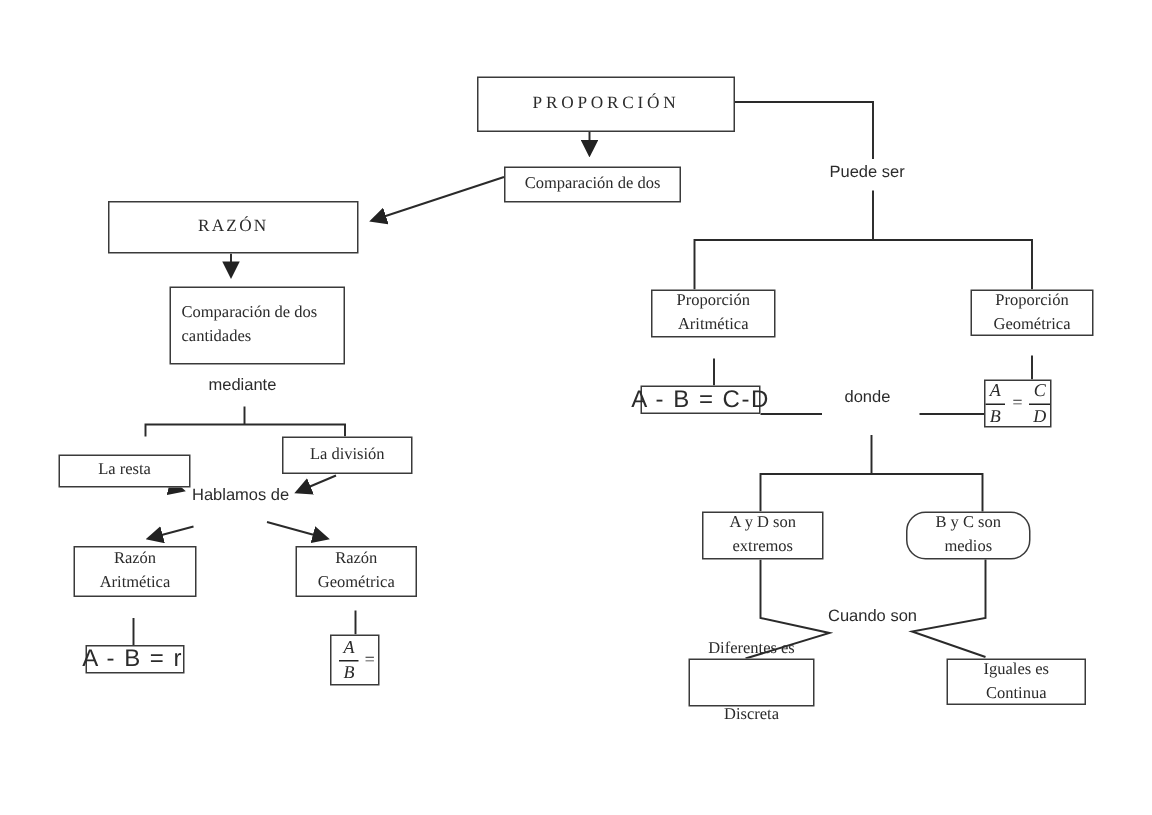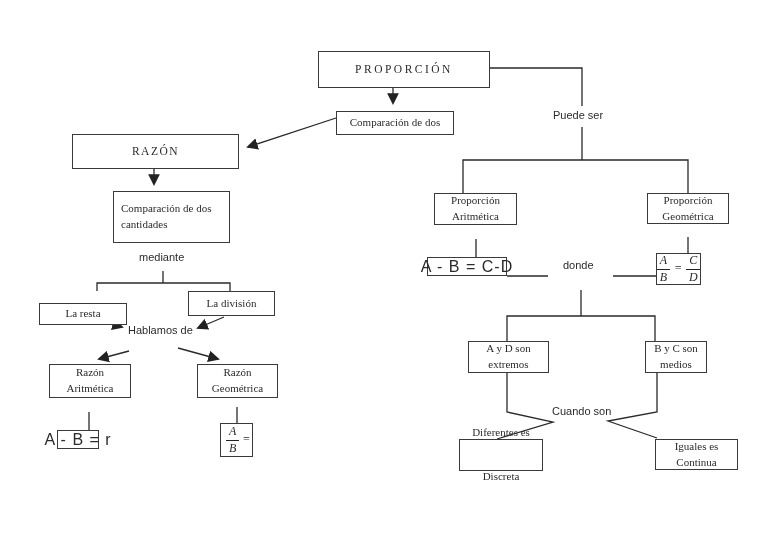--- a/index.html
+++ b/index.html
@@ -144,21 +144,21 @@
   <div class="node" style="left:49px; top:364px; width:82px; height:34px;">
     <span>Razón</span>
     <span>Aritmética</span>
   </div>
 
   <div class="node" style="left:197px; top:364px; width:81px; height:34px;">
     <span>Razón</span>
     <span>Geométrica</span>
   </div>
 
-  <div class="node formula sans" style="left:57px; top:430px; width:42px; height:19px;">
+  <div class="node formula sans" style="left:57px; top:430px; width:66px; height:19px;justify-content:flex-end;">
     <span>A - B = r</span>
   </div>
 
   <div class="node formula clip-right" style="left:220px; top:423px; width:33px; height:34px; gap:3px;">
     <span class="frac">
       <span class="num">A</span>
       <span class="den">B</span>
     </span>
     <span class="eq">=</span>
 
@@ -188,31 +188,31 @@
       <span class="num">C</span>
       <span class="den">D</span>
     </span>
   </div>
 
   <div class="node" style="left:468px; top:341px; width:81px; height:32px;">
     <span>A y D son</span>
     <span>extremos</span>
   </div>
 
-  <div class="node" style="left:645px; top:341px; width:62px; height:32px;">
+  <div class="node" style="left:604px; top:341px; width:83px; height:32px;border-radius:13px;">
     <span>B y C son</span>
     <span>medios</span>
   </div>
 
   <div class="node" style="left:459px; top:439px; width:84px; height:32px;gap:28px;">
     <span>Diferentes es</span>
     <span>Discreta</span>
   </div>
 
-  <div class="node" style="left:631px; top:439px; width:83px; height:31px;margin-left:24px;">
+  <div class="node" style="left:631px; top:439px; width:93px; height:31px;">
     <span>Iguales  es</span>
     <span>Continua</span>
   </div>
 
   <div class="floating-label" style="left:553px; top:109px;">Puede ser</div>
 
   <div class="floating-label" style="left:139px; top:251px;">mediante</div>
 
   <div class="floating-label" style="left:128px; top:324px;">Hablamos de</div>
 

